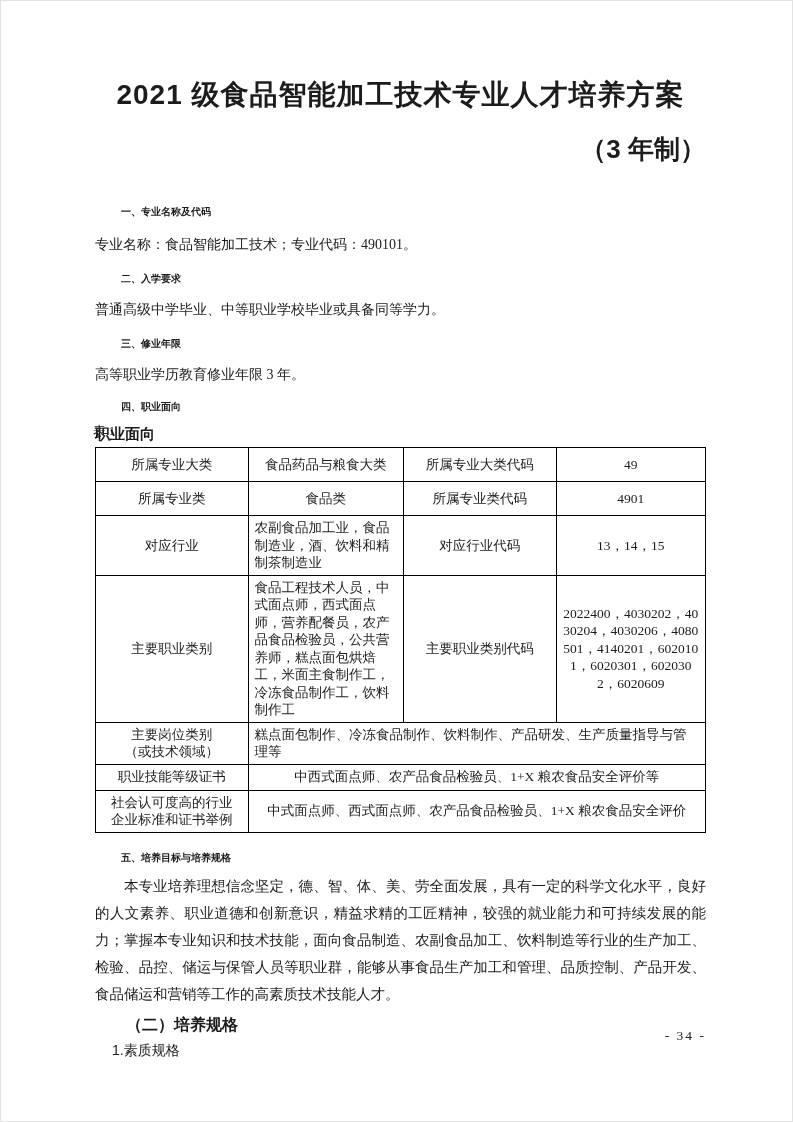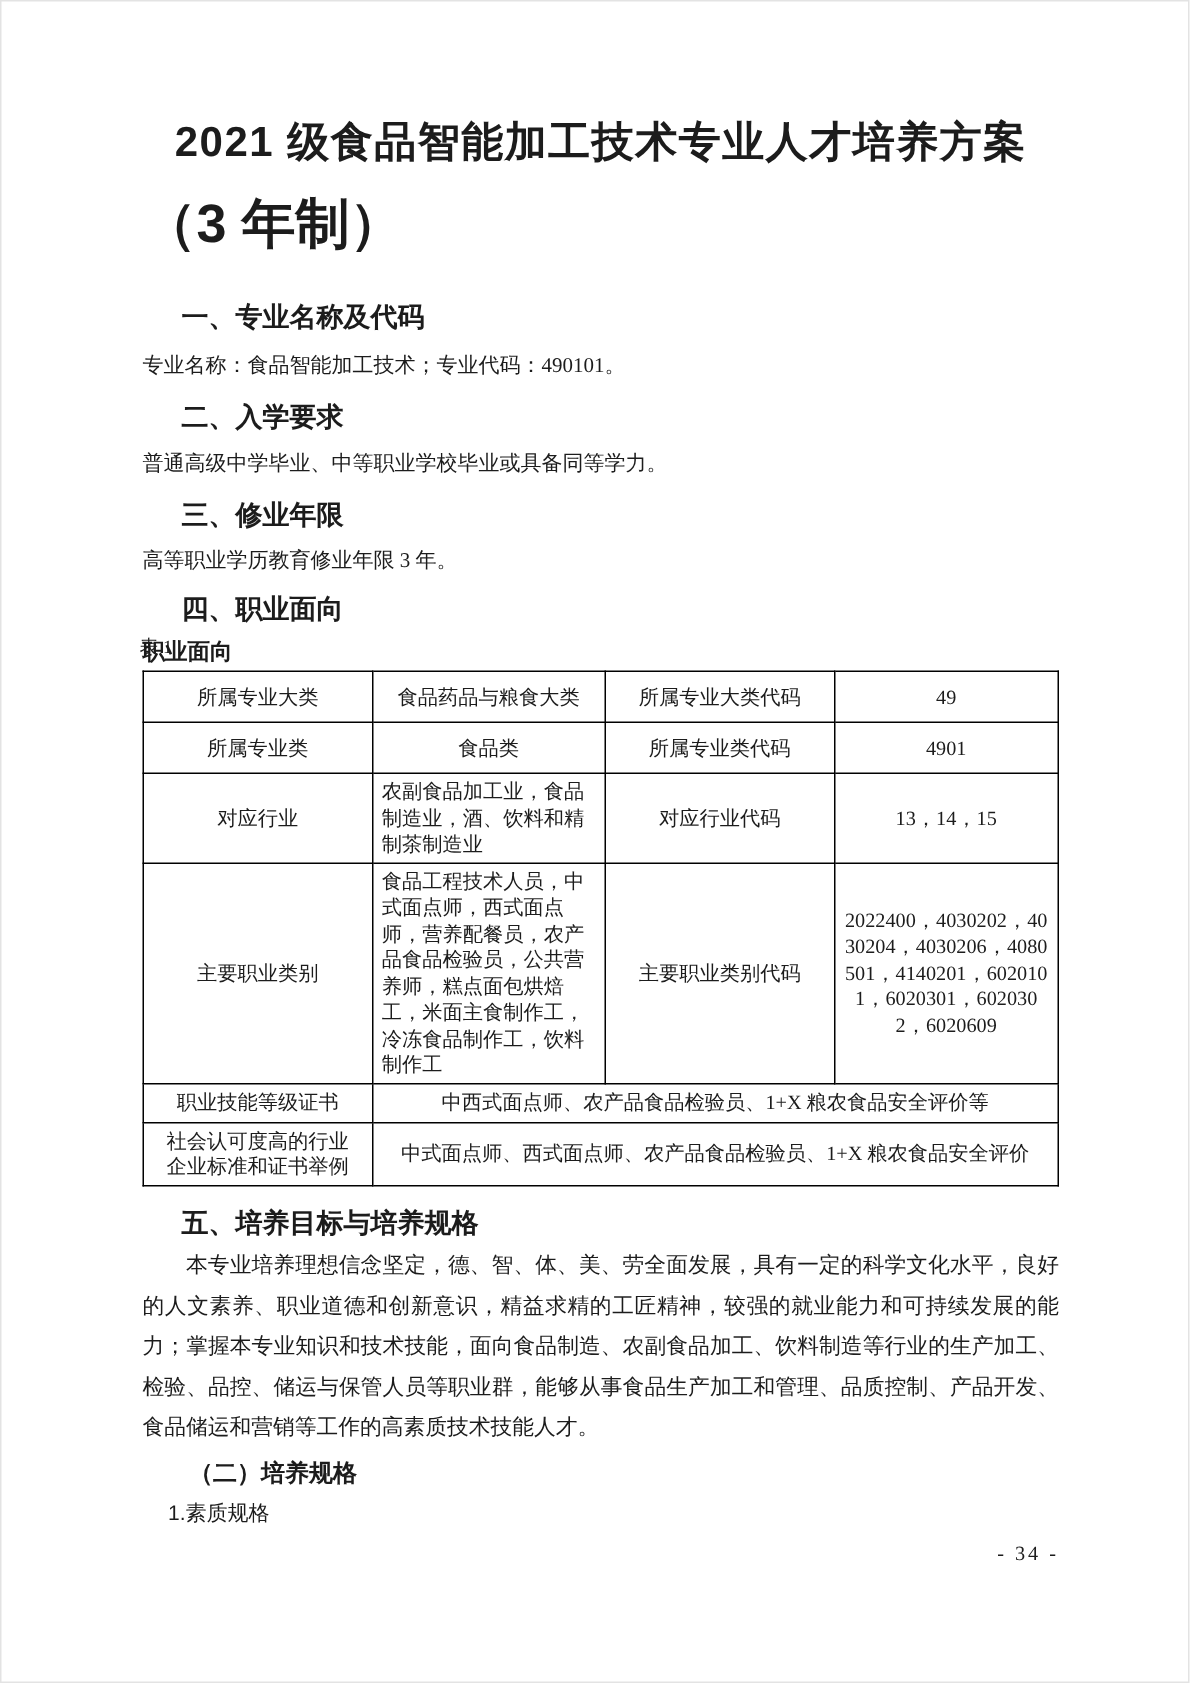--- a/index.html
+++ b/index.html
@@ -35,30 +35,30 @@
     margin: 14px 0 0 0;
     text-align: center;
     font-family: "Liberation Sans", "DejaVu Sans", sans-serif;
     font-weight: bold;
     font-size: 28px;
     line-height: 34px;
     letter-spacing: 1px;
   }
   .doc-subtitle {
     margin-top: 21px;
-    text-align: left;
-    font-family: "Liberation Sans", "DejaVu Sans", sans-serif;
-    font-weight: bold;
-    font-size: 36px;
+    text-align: right;
+    font-family: "Liberation Sans", "DejaVu Sans", sans-serif;
+    font-weight: bold;
+    font-size: 26px;
     line-height: 32px;
   }
   .sec-heading {
     font-family: "Liberation Sans", "DejaVu Sans", sans-serif;
     font-weight: bold;
-    font-size: 18px;
+    font-size: 10px;
     line-height: 19px;
     padding-left: 26px;
   }
   .sub-heading {
     font-family: "Liberation Sans", "DejaVu Sans", sans-serif;
     font-weight: bold;
     font-size: 16px;
     line-height: 19px;
     padding-left: 31px;
   }
@@ -186,20 +186,25 @@
         <td class="cell-left">农副食品加工业，食品制造业，酒、饮料和精制茶制造业</td>
         <td>对应行业代码</td>
         <td>13，14，15</td>
       </tr>
       <tr class="r4">
         <td>主要职业类别</td>
         <td class="cell-left">食品工程技术人员，中式面点师，西式面点师，营养配餐员，农产品食品检验员，公共营养师，糕点面包烘焙工，米面主食制作工，冷冻食品制作工，饮料制作工</td>
         <td>主要职业类别代码</td>
         <td>2022400，4030202，4030204，4030206，4080501，4140201，6020101，6020301，6020302，6020609</td>
       </tr>
+      <tr class="r5">
+        <td class="prewrap">主要岗位类别
+（或技术领域）</td>
+        <td colspan="3" class="cell-left">糕点面包制作、冷冻食品制作、饮料制作、产品研发、生产质量指导与管理等</td>
+      </tr>
       <tr class="r6">
         <td>职业技能等级证书</td>
         <td colspan="3">中西式面点师、农产品食品检验员、1+X 粮农食品安全评价等</td>
       </tr>
       <tr class="r7">
         <td class="prewrap">社会认可度高的行业
 企业标准和证书举例</td>
         <td colspan="3">中式面点师、西式面点师、农产品食品检验员、1+X 粮农食品安全评价</td>
       </tr>
     </tbody>

